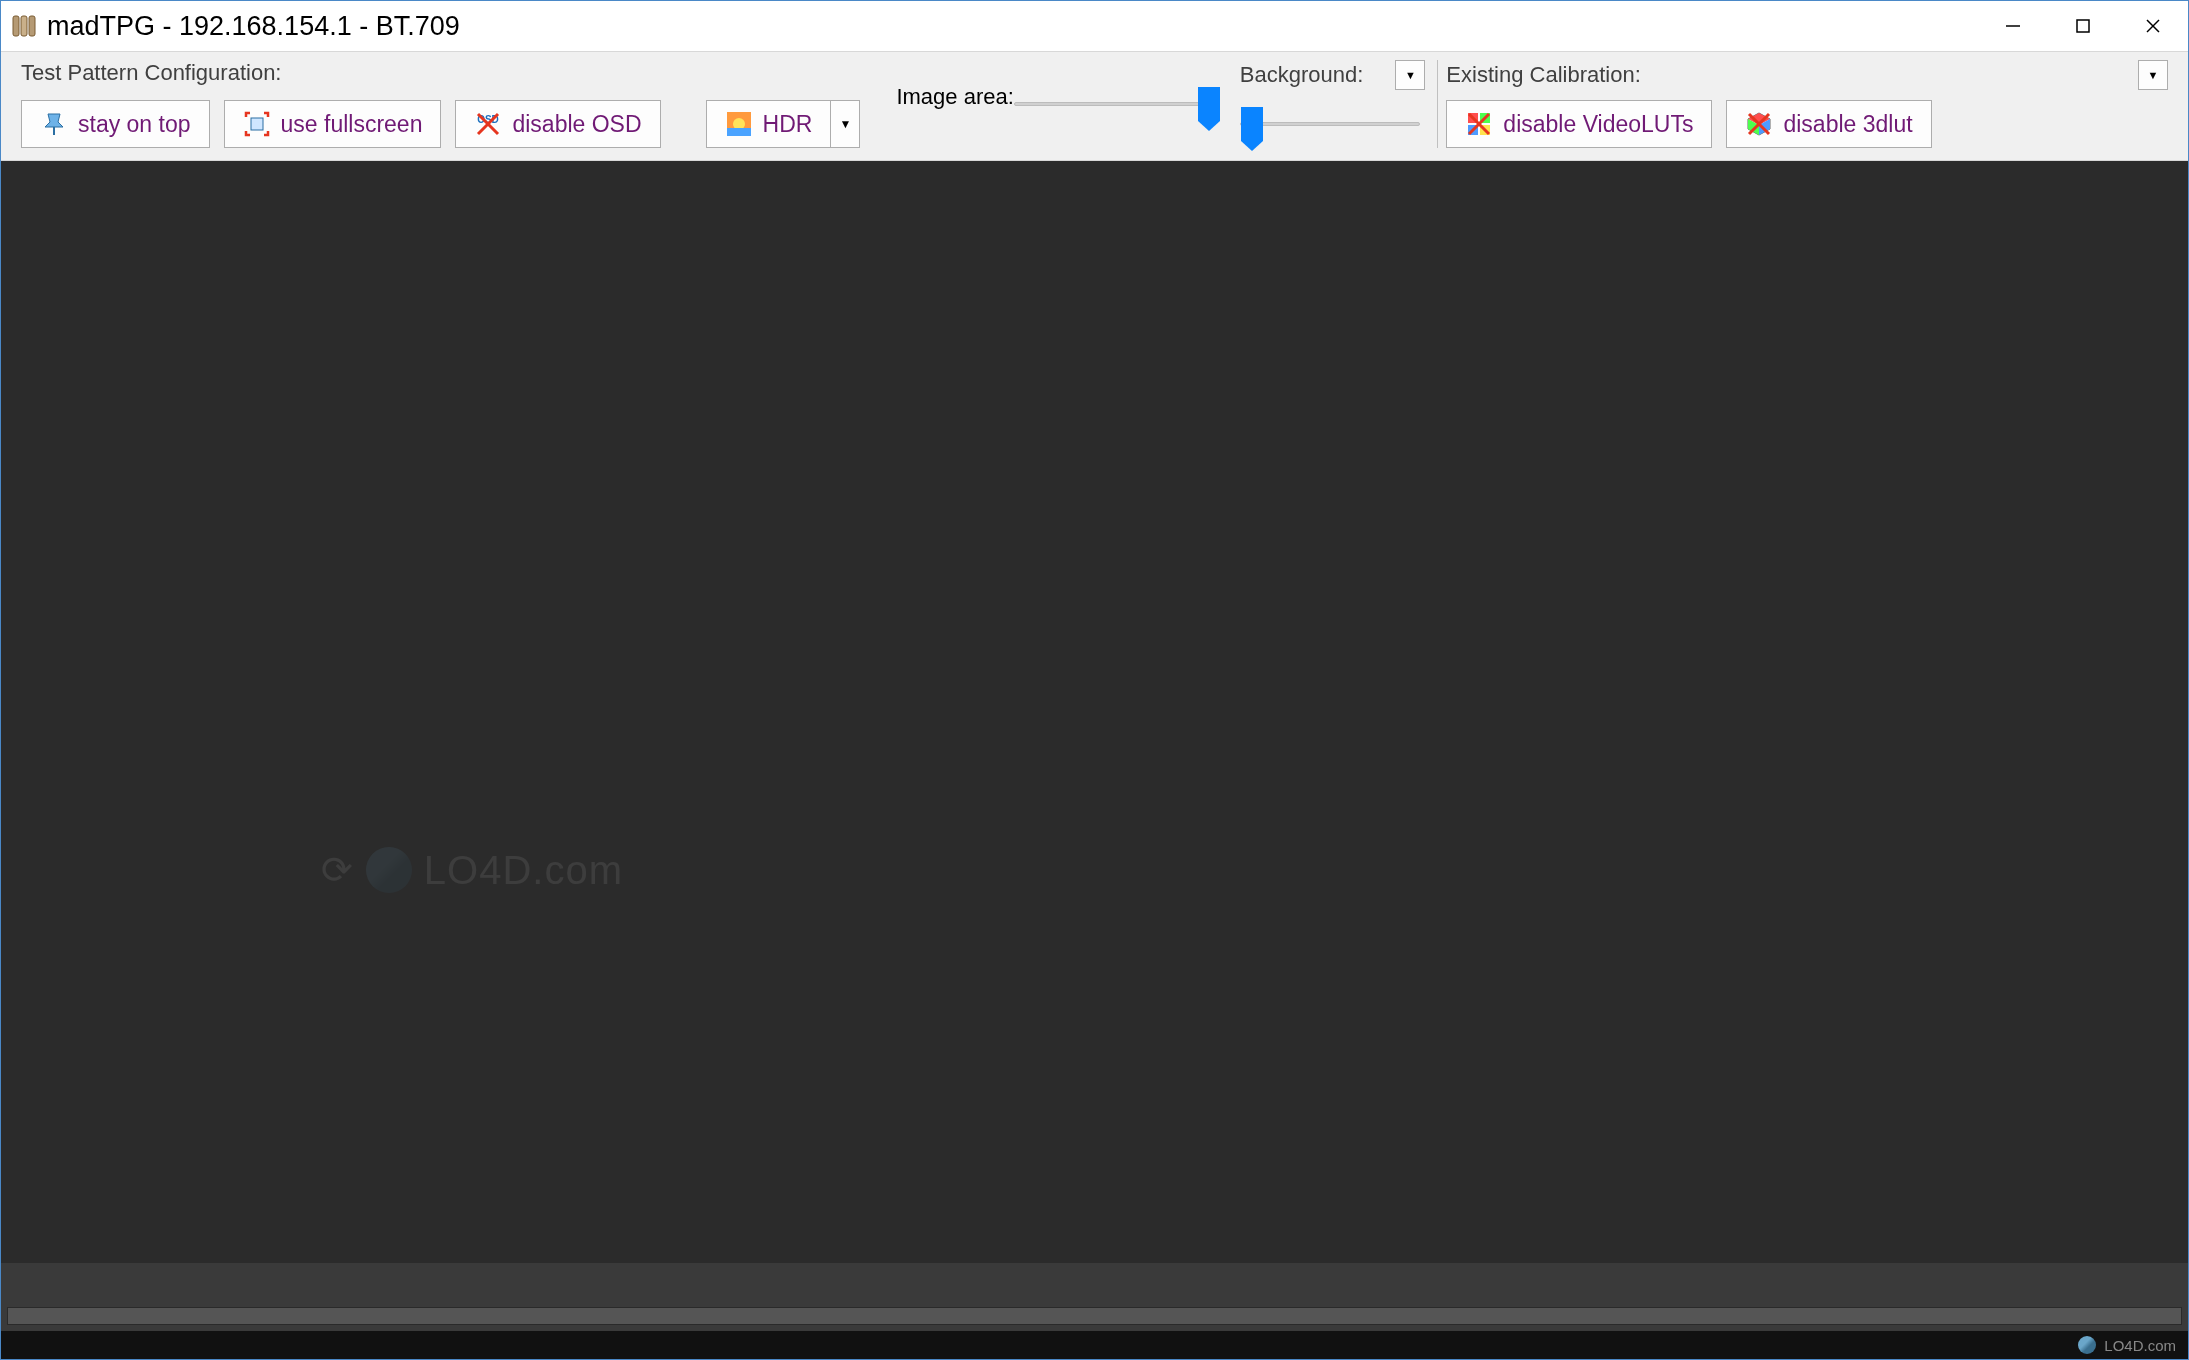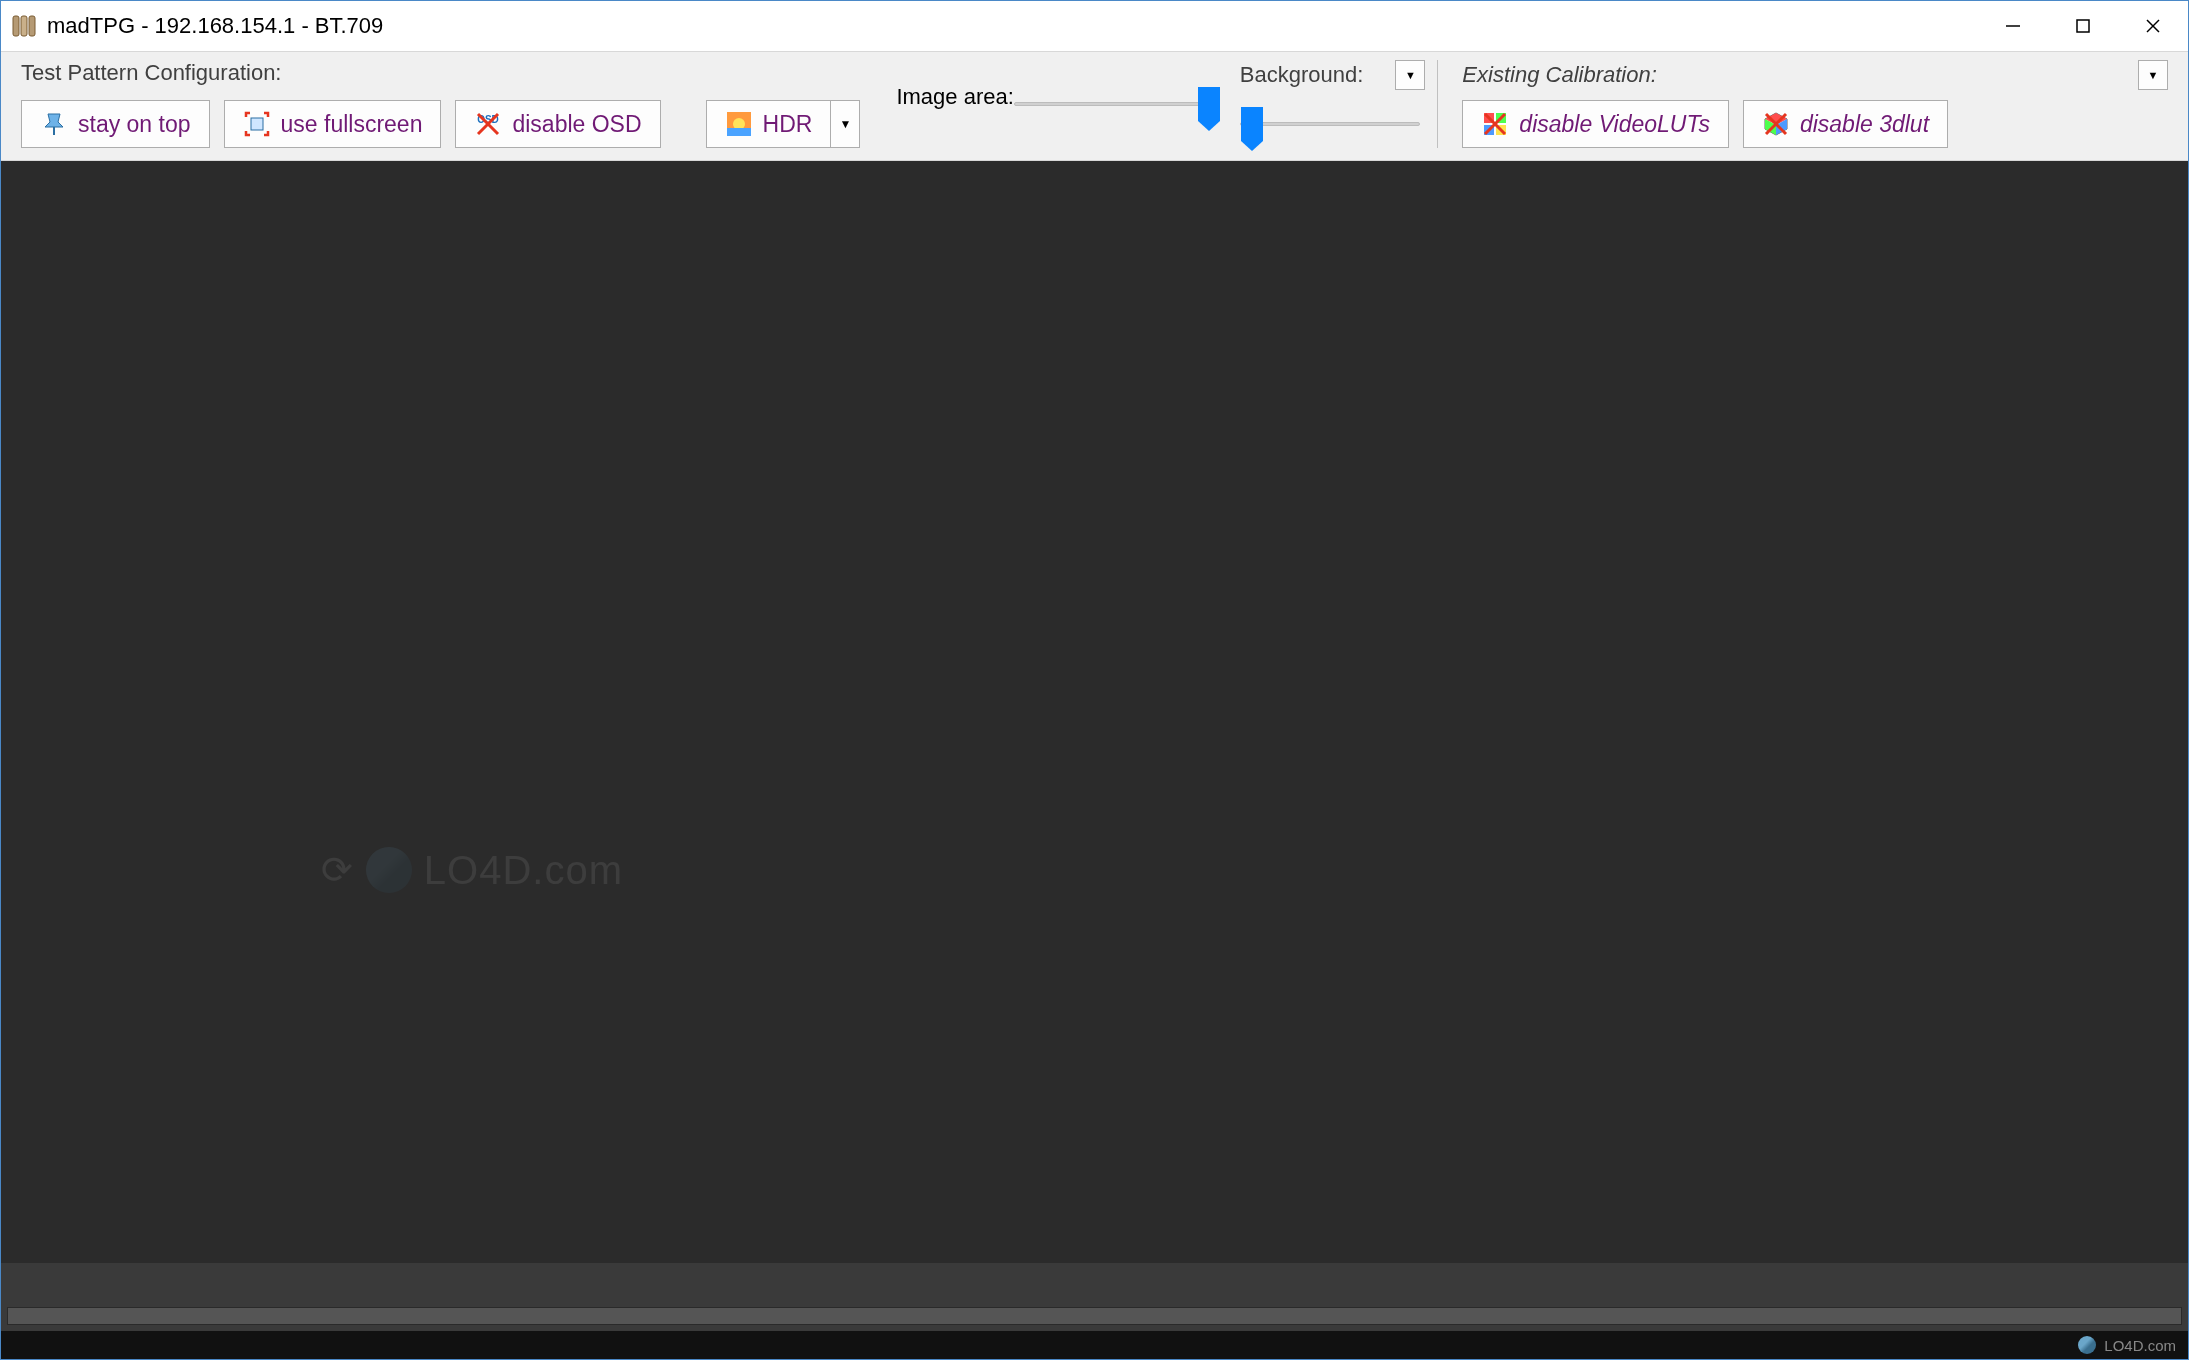--- a/index.html
+++ b/index.html
@@ -18,21 +18,21 @@
     flex-direction: column;
     background: #fff;
   }
   
   .titlebar {
     height: 50px;
     background: #ffffff;
     display: flex;
     align-items: center;
     padding-left: 10px;
-    font-size: 22px;
+    font-size: 27px;
     color: #000;
   }
   .titlebar .icon {
     width: 28px; height: 28px;
     display: inline-flex; align-items: center; justify-content: center;
     margin-right: 8px;
   }
   .titlebar .title { flex: 0 0 auto; }
   .titlebar .spacer { flex: 1; }
   .win-controls { display: flex; height: 100%; }
@@ -307,21 +307,21 @@
         </span>
       </div>
       <div class="section-row">
         <div class="slider" style="width:180px;">
           <div class="track" style="width:180px;"></div>
           <div class="thumb" style="left:12px;"></div>
         </div>
       </div>
     </div>
 
-    <div class="tool-section" style="margin-left:16px; flex:1;font-style:italic;">
+    <div class="tool-section" style="margin-left:0; flex:1;">
       <div class="section-header" style="justify-content:space-between; align-items:center;">
         <span class="section-label">Existing Calibration:</span>
         <span class="small-drop" style="margin-left:auto;">
           <span>▼</span>
         </span>
       </div>
       <div class="section-row">
         <div class="tbtn">
           <span class="ticon">
             <svg width="26" height="26" viewBox="0 0 26 26">

